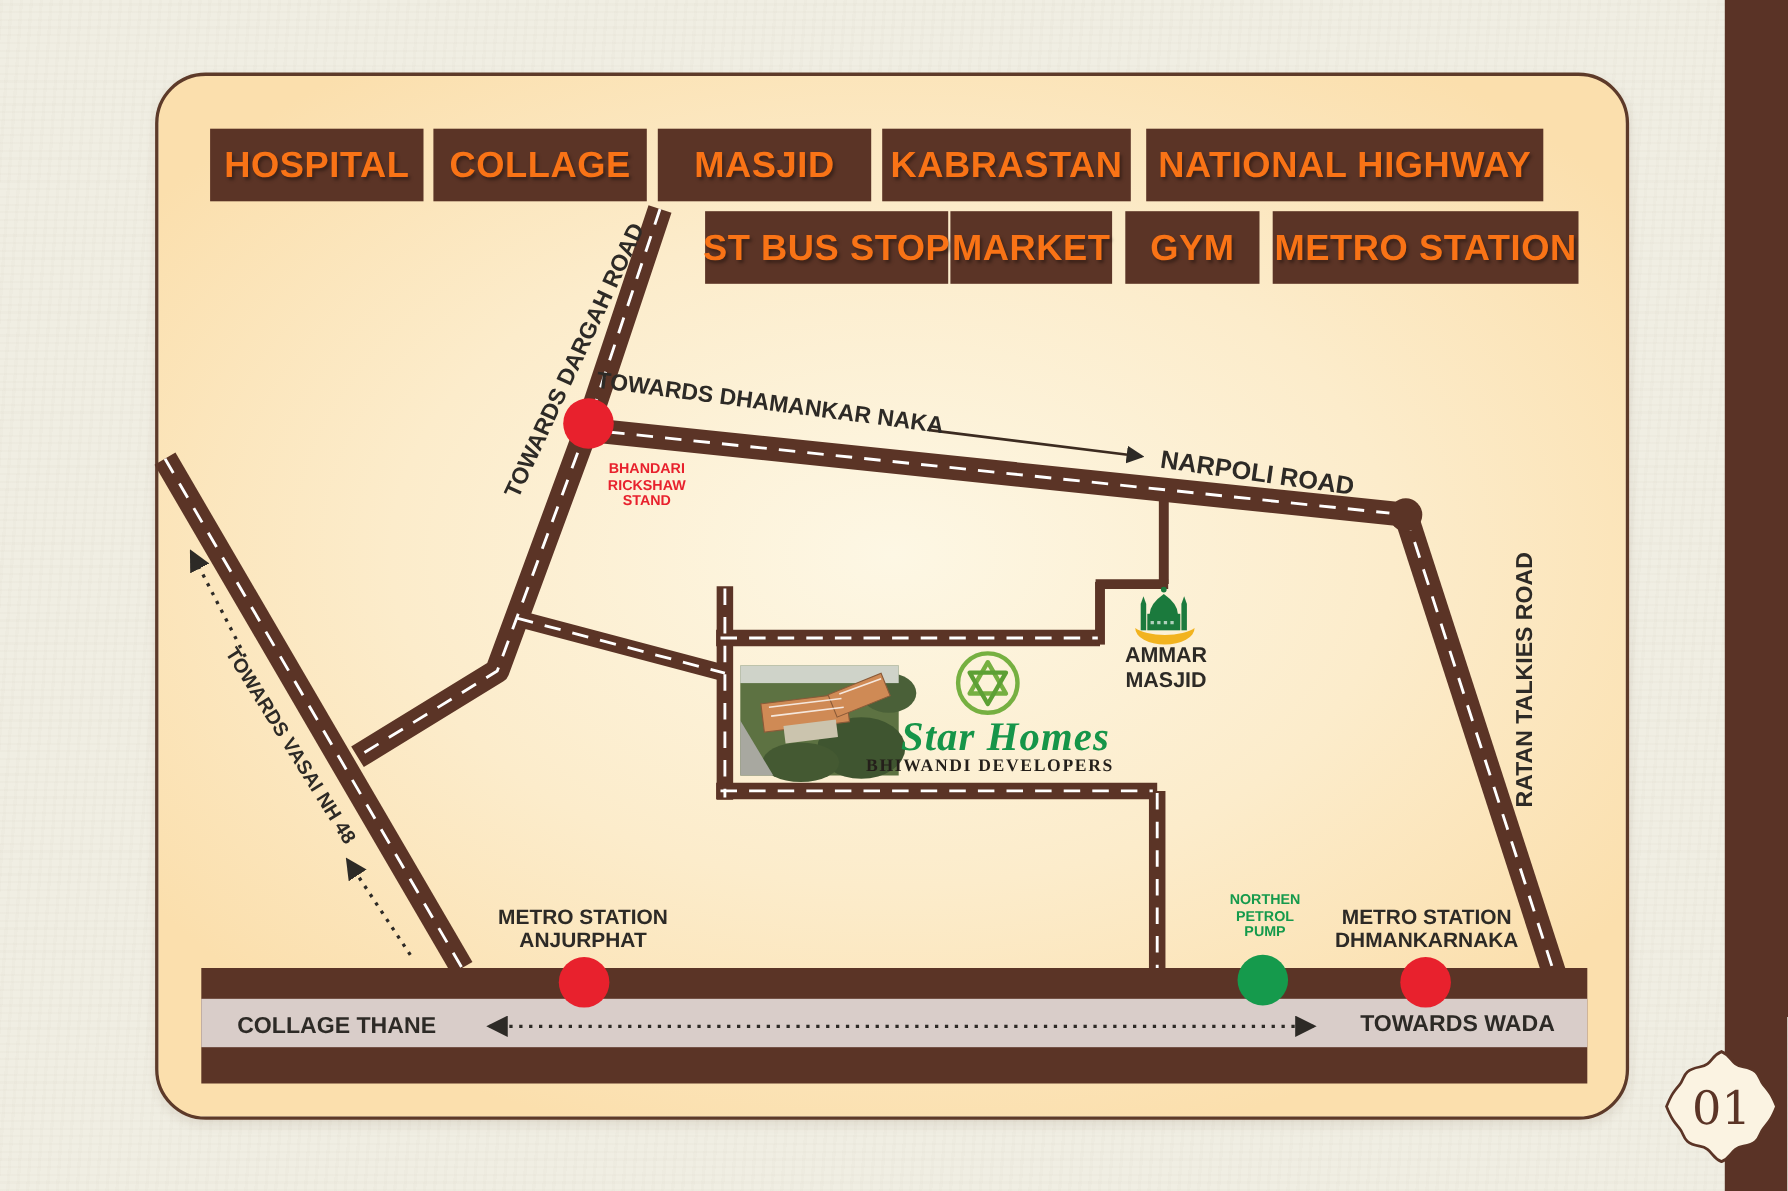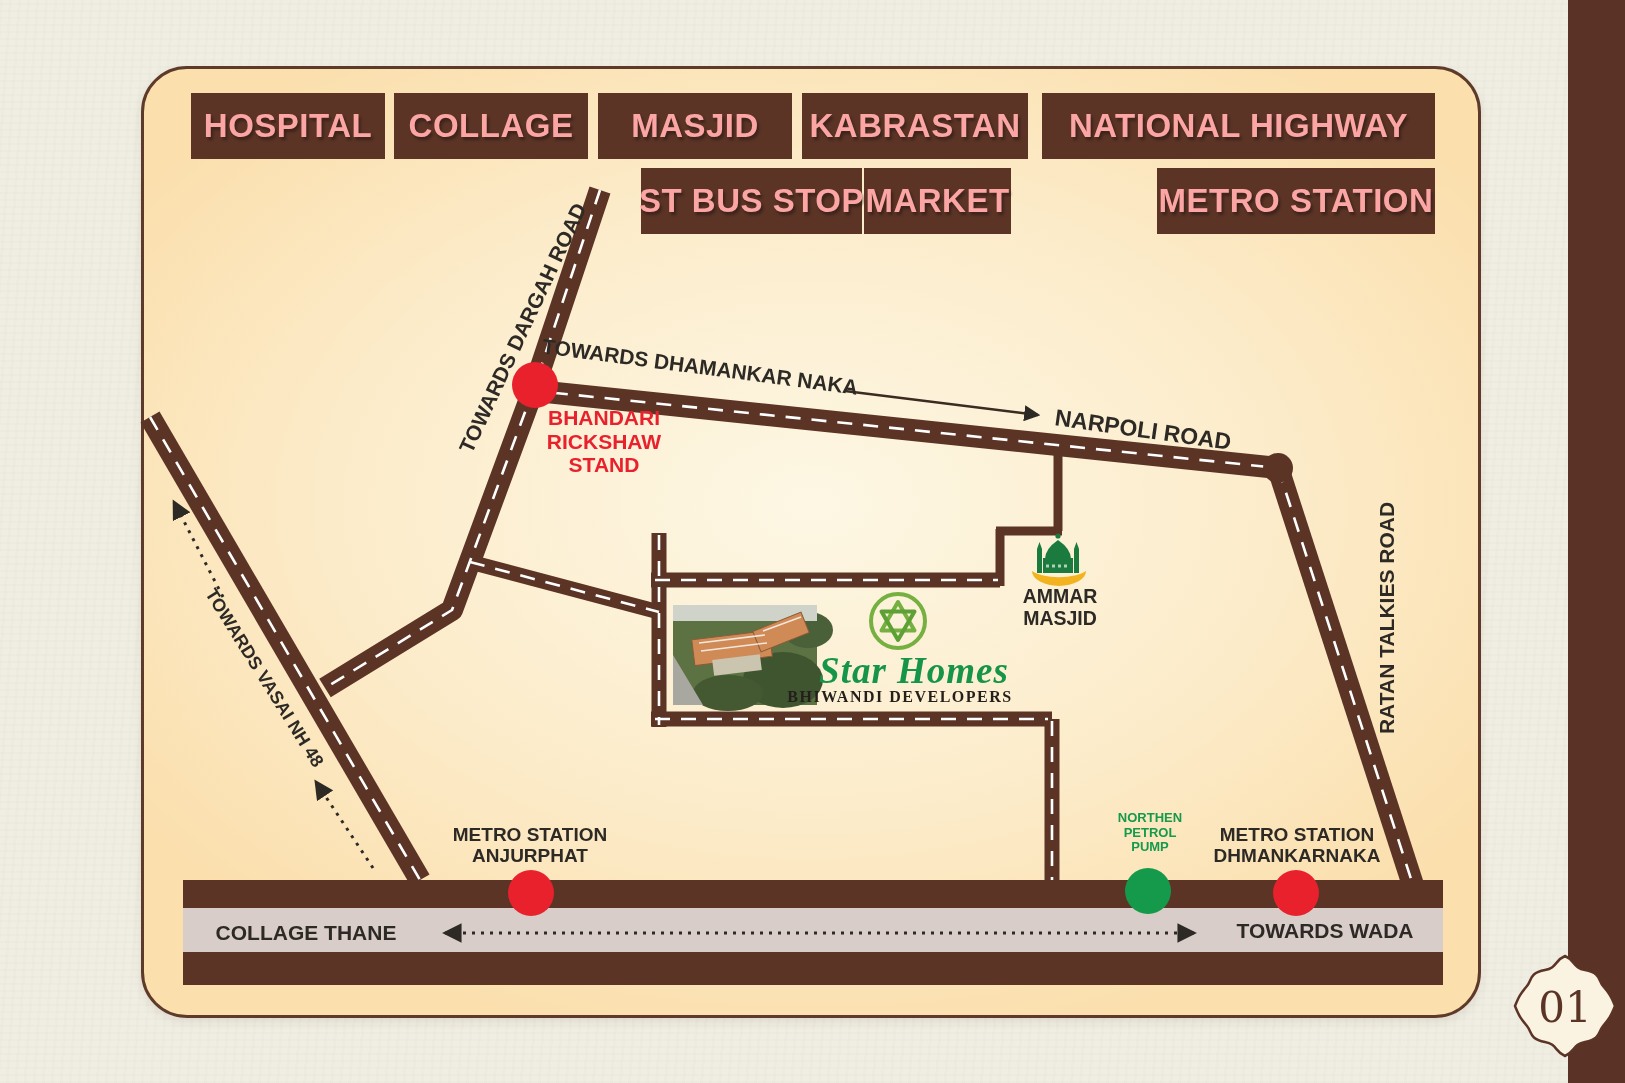--- a/index.html
+++ b/index.html
@@ -14,24 +14,24 @@
   .side-strip{
     position:absolute;top:0;right:0;width:57px;height:1083px;background:#5a3326;
   }
   .panel{
     position:absolute;left:141px;top:66px;width:1340px;height:952px;
     border:3px solid #5d3a29;border-radius:46px;box-sizing:border-box;
     background:radial-gradient(ellipse 62% 58% at 50% 46%, #fdf7e4 0%, #fceccb 55%, #fbdfad 100%);
     box-shadow:0 4px 10px rgba(90,60,30,0.10);
   }
   .lbox{
-    position:absolute;height:66px;background:#5b3426;color:#fca5a5;
+    position:absolute;height:66px;background:#5b3426;color:#f97316;
     display:flex;align-items:center;justify-content:center;
     font-weight:bold;font-size:33px;letter-spacing:0.5px;
-    text-shadow:2px 3px 3px rgba(0,0,0,0.35);white-space:nowrap;
+    text-shadow:2px 3px 3px rgba(0,0,0,0.35);white-space:nowrap;margin-top:24px;
   }
   .map-svg{position:absolute;left:0;top:0;width:1625px;height:1083px;}
   .road-label{
     position:absolute;font-weight:bold;color:#2d2a26;white-space:nowrap;
     transform-origin:center center;
   }
   .poi{
     position:absolute;font-weight:bold;color:#2d2a26;text-align:center;
     white-space:pre-line;line-height:1.12;
   }
@@ -152,35 +152,36 @@
                C46,10 44,13 38,20 C33,26 36,33 20,36 C8,38 10,46 0,50
                C-10,46 -8,38 -20,36 C-36,33 -33,26 -38,20 C-44,13 -46,10 -50,0
                C-46,-10 -44,-13 -38,-20 C-33,-26 -36,-33 -20,-36 C-8,-38 -10,-46 0,-50 Z" fill="#fbf3e2" stroke="#5b3426" stroke-width="2.5"></path>
     </g>
   </svg>
 
   <div class="lbox" style="left:191px;top:93px;width:194px;">HOSPITAL</div>
   <div class="lbox" style="left:394px;top:93px;width:194px;">COLLAGE</div>
   <div class="lbox" style="left:598px;top:93px;width:194px;">MASJID</div>
   <div class="lbox" style="left:802px;top:93px;width:226px;">KABRASTAN</div>
-  <div class="lbox" style="left:1042px;top:93px;width:393px;">NATIONAL HIGHWAY</div>
+  <div class="lbox" style="left:1042px;top:93px;width:361px;">NATIONAL HIGHWAY</div>
 
   <div class="lbox" style="left:641px;top:168px;width:221px;">ST BUS STOP</div>
   <div class="lbox" style="left:864px;top:168px;width:147px;">MARKET</div>
+  <div class="lbox" style="left:1023px;top:168px;width:122px;">GYM</div>
   <div class="lbox" style="left:1157px;top:168px;width:278px;">METRO STATION</div>
 
   <div class="road-label" style="left:523px;top:328px;font-size:21px;transform:translate(-50%,-50%) rotate(-65deg);">TOWARDS DARGAH ROAD</div>
   <div class="road-label" style="left:700px;top:367px;font-size:21px;transform:translate(-50%,-50%) rotate(7.5deg);">TOWARDS DHAMANKAR NAKA</div>
   <div class="road-label" style="left:1143px;top:430px;font-size:23px;transform:translate(-50%,-50%) rotate(8deg);">NARPOLI ROAD</div>
   <div class="road-label" style="left:1387px;top:618px;font-size:21px;transform:translate(-50%,-50%) rotate(-90deg);">RATAN TALKIES ROAD</div>
   <div class="road-label" style="left:264px;top:678px;font-size:18px;transform:translate(-50%,-50%) rotate(58deg);">TOWARDS VASAI NH 48</div>
   <div class="road-label" style="left:306px;top:933px;font-size:21px;transform:translate(-50%,-50%);">COLLAGE THANE</div>
   <div class="road-label" style="left:1325px;top:931px;font-size:21px;transform:translate(-50%,-50%);">TOWARDS WADA</div>
 
-  <div class="poi red center" style="left:588px;top:441px;font-size:21px;margin-left:16px;">BHANDARI
+  <div class="poi red center" style="left:588px;top:441px;font-size:13px;">BHANDARI
 RICKSHAW
 STAND</div>
   <div class="poi center" style="left:1060px;top:608px;font-size:19.5px;">AMMAR
 MASJID</div>
   <div class="poi center" style="left:530px;top:845px;font-size:19px;">METRO STATION
 ANJURPHAT</div>
   <div class="poi green center" style="left:1150px;top:833px;font-size:13px;">NORTHEN
 PETROL
 PUMP</div>
   <div class="poi center" style="left:1297px;top:845px;font-size:19px;">METRO STATION

